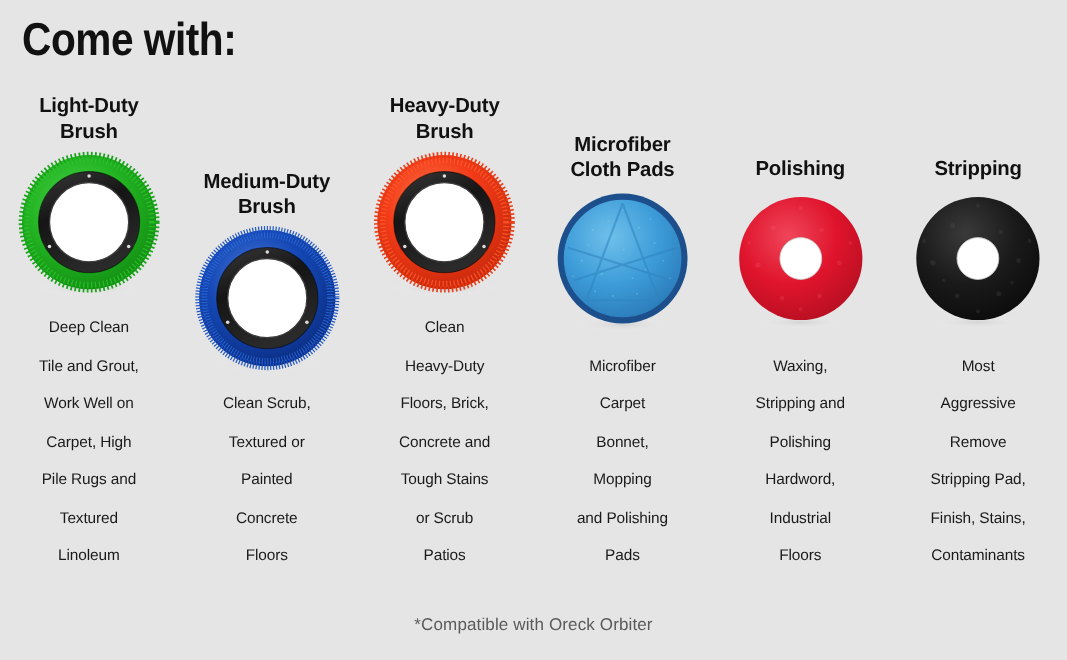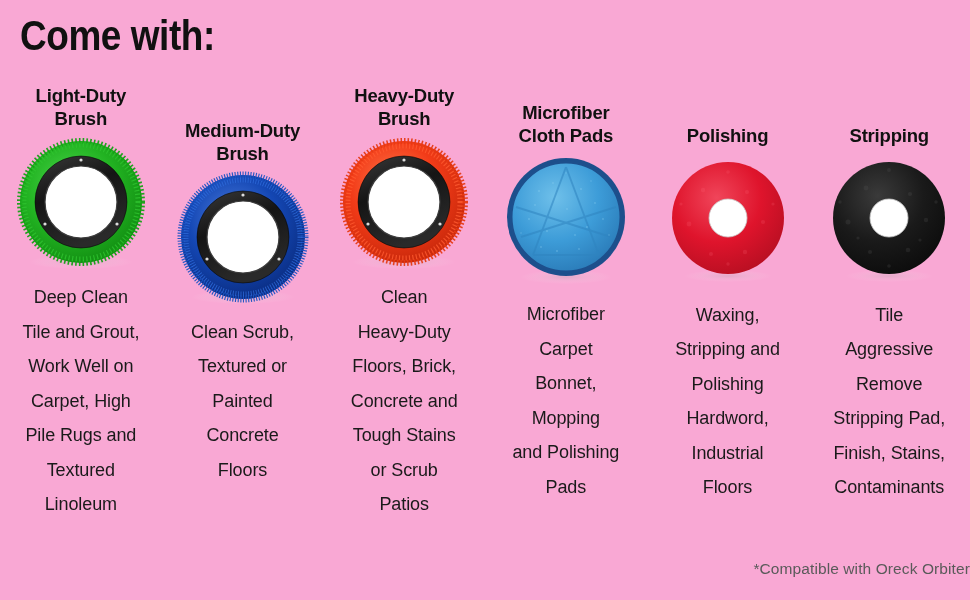--- a/index.html
+++ b/index.html
@@ -12,21 +12,21 @@
     background: #ffffff;
     font-family: "Liberation Sans", sans-serif;
     overflow: hidden;
     position: relative;
   }
 
   #page {
     position: relative;
     width: 970px;
     height: 600px;
-    background: #f9a8d4;
+    background: #e5e5e5;
   }
 
   
   .title {
     position: absolute;
     left: 20px;
     top: 13px;
     font-family: "Liberation Sans Narrow", "Liberation Sans", sans-serif;
     font-weight: bold;
     font-size: 42px;
@@ -39,21 +39,21 @@
   }
 
   
   .columns {
     position: absolute;
     left: 0;
     top: 84px;
     width: 970px;
     display: flex;
     flex-direction: row;
-    align-items: center;
+    align-items: flex-end;
   }
   .col {
     flex: 1 1 0;
     display: flex;
     flex-direction: column;
     align-items: center;
     text-align: center;
   }
 
   
@@ -85,38 +85,38 @@
     justify-content: center;
     position: relative;
   }
   .product svg {
     display: block;
   }
 
   
   .desc {
     margin-top: 6px;
-    font-size: 18px;
+    font-size: 14px;
     line-height: 34.5px;
     color: #1a1a1a;
     font-weight: normal;
     max-width: 146px;
     letter-spacing: -0.1px;
   }
   .desc-line {
     white-space: nowrap;
   }
 
   
   .footnote {
     position: absolute;
     left: 0;
     right: 0;
     top: 560px;
-    text-align: right;
+    text-align: center;
     font-size: 15.5px;
     color: #5a5a5a;
     letter-spacing: 0.1px;
   }
 </style>
 </head>
 <body>
 
 <div id="page">
 
@@ -406,21 +406,21 @@
             <circle cx="122" cy="50" r="1.7"></circle>
               <circle cx="75" cy="114" r="1.8"></circle>
             <circle cx="44" cy="86" r="1.6"></circle>
               <circle cx="106" cy="88" r="1.6"></circle>
           </g>
           <circle cx="75" cy="66" r="19" fill="#ffffff"></circle>
           <circle cx="75" cy="66" r="19" fill="none" stroke="#c9c9c9" stroke-width="0.8"></circle>
         </svg>
       </div>
       <div class="desc">
-        <div class="desc-line">Tile</div>
+        <div class="desc-line">Most</div>
         <div class="desc-line">Aggressive</div>
         <div class="desc-line">Remove</div>
         <div class="desc-line">Stripping Pad,</div>
         <div class="desc-line">Finish, Stains,</div>
         <div class="desc-line">Contaminants</div>
       </div>
     </div>
 
   </div>
 

